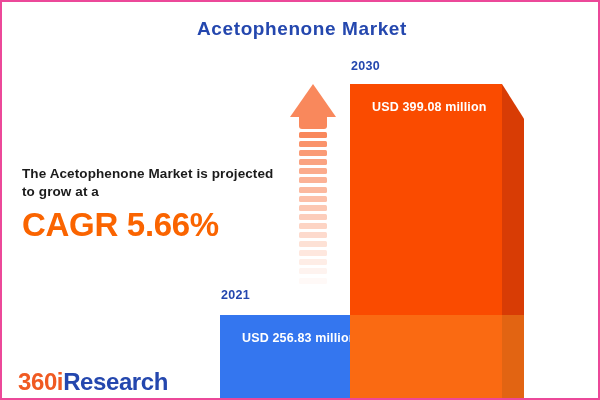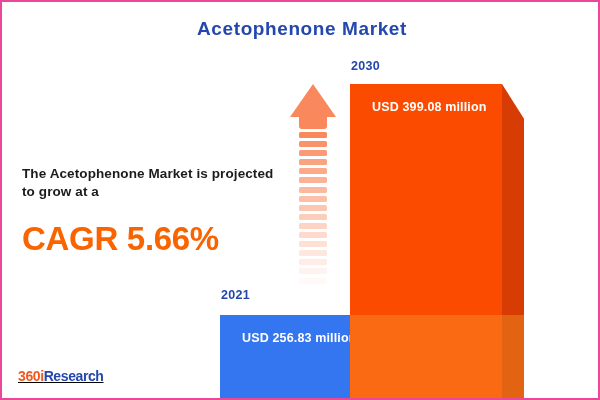--- a/index.html
+++ b/index.html
@@ -40,21 +40,21 @@
     width: 252px;
   }
   #callout-lead {
     font-size: 13.5px;
     font-weight: bold;
     line-height: 1.35;
     color: #1b1b1b;
     letter-spacing: 0.1px;
   }
   #callout-cagr {
-    margin-top: 20px;
+    margin-top: 6px;
     font-size: 33px;
     font-weight: bold;
     color: #fa6400;
     letter-spacing: -0.3px;
     line-height: 1.08;
   }
 
   
   #growth-arrow {
     position: absolute;
@@ -199,24 +199,23 @@
     font-weight: bold;
     color: #2447ae;
     letter-spacing: 0.3px;
   }
 
   
   #logo {
     position: absolute;
     left: 16px;
     top: 366px;
-    font-size: 14px;
+    font-size: 24px;
     font-weight: bold;
     letter-spacing: -0.4px;
-    text-decoration: underline;
   }
   #logo-mark { color: #f05a22; }
   #logo-word { color: #2447ae; }
 </style>
 </head>
 <body>
 
 <div id="infographic">
 
   <div id="chart-title">Acetophenone Market</div>

